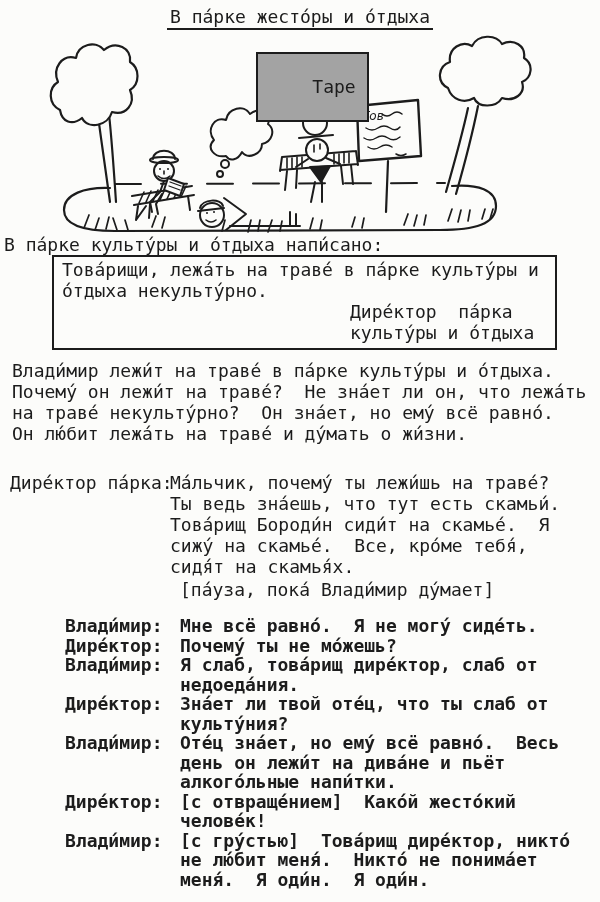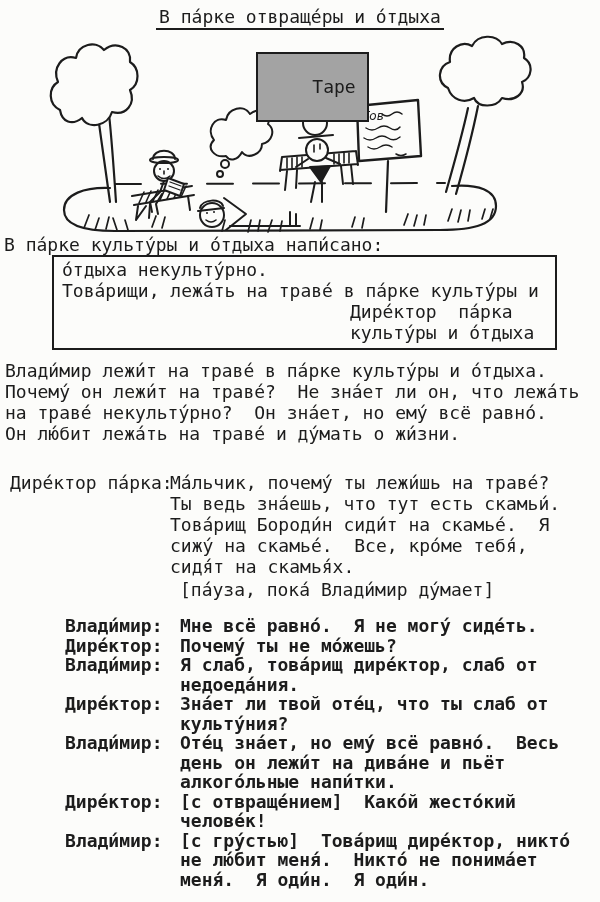--- a/index.html
+++ b/index.html
@@ -24,36 +24,36 @@
   
   .intro{margin:0 0 0 4px;}
   
   .notice{
     margin:0 0 0 52px;width:491px;
     border:2px solid #1c1c1c;
     padding:2px 2px 5px 8px;
   }
   .notice .sig{margin-left:288px;}
   
-  .para{margin:10px 0 0 5px;}
+  .para{margin:10px 0 0 12px;}
   
   .d-open{display:flex;margin-top:28px;}
   .d-open .spk{width:160px;margin-left:10px;flex:none;white-space:pre;}
   .stage{margin:2px 16px 0 180px;}
   .exchanges{margin-top:16px;line-height:19.5px;}
   .x-row{display:flex;font-weight:bold;}
   .x-row .spk{width:115px;margin-left:65px;flex:none;white-space:pre;}
   .closing{margin:19px 0 0 4px;text-decoration:underline;}
   svg path, svg line, svg circle, svg ellipse{vector-effect:non-scaling-stroke;}
 </style>
 </head>
 <body>
 
 <div class="title-wrap">
-  <span class="title">В па́рке отвраще́ры и о́тдыха</span>
+  <span class="title">В па́рке жесто́ры и о́тдыха</span>
 </div>
 
 <div class="illustration">
   <svg width="600" height="204" viewBox="0 0 600 204" fill="none" stroke="#1c1c1c" stroke-width="2.2" stroke-linecap="round" stroke-linejoin="round">
 
     <g>
       <path d="M110,158 C85,157 64,164 64,180 C64,196 85,201 115,201 L440,200 C475,200 496,194 496,176 C496,160 478,154 452,156"></path>
       <path d="M115,154 L445,153" stroke-dasharray="26 20" stroke-width="2"></path>
       <path stroke-width="1.7" d="M84,198 l5,-13 M95,200 l4,-12 M106,199 l3,-12 M117,200 l-4,-12 M128,200 l-3,-10
         M152,197 l4,-11 M162,198 l3,-11 M222,201 l3,-11 M248,202 l3,-12 M258,201 l2,-11 M268,202 l4,-12 M280,201 l2,-10
@@ -135,22 +135,22 @@
   </svg>
 
   <div class="tape-box">
     <span>Tape</span>
   </div>
 </div>
 
 <div class="intro ln">В па́рке культу́ры и о́тдыха напи́сано:</div>
 
 <div class="notice">
+  <div class="ln">Това́рищи, лежа́ть на траве́ в па́рке культу́ры и</div>
   <div class="ln">о́тдыха некульту́рно.</div>
-  <div class="ln">Това́рищи, лежа́ть на траве́ в па́рке культу́ры и</div>
   <div class="sig">
     <div class="ln">Дире́ктор  па́рка</div>
     <div class="ln">культу́ры и о́тдыха</div>
   </div>
 </div>
 
 <div class="para">
   <div class="ln">Влади́мир лежи́т на траве́ в па́рке культу́ры и о́тдыха.</div>
   <div class="ln">Почему́ он лежи́т на траве́?  Не зна́ет ли он, что лежа́ть</div>
   <div class="ln">на траве́ некульту́рно?  Он зна́ет, но ему́ всё равно́.</div>

